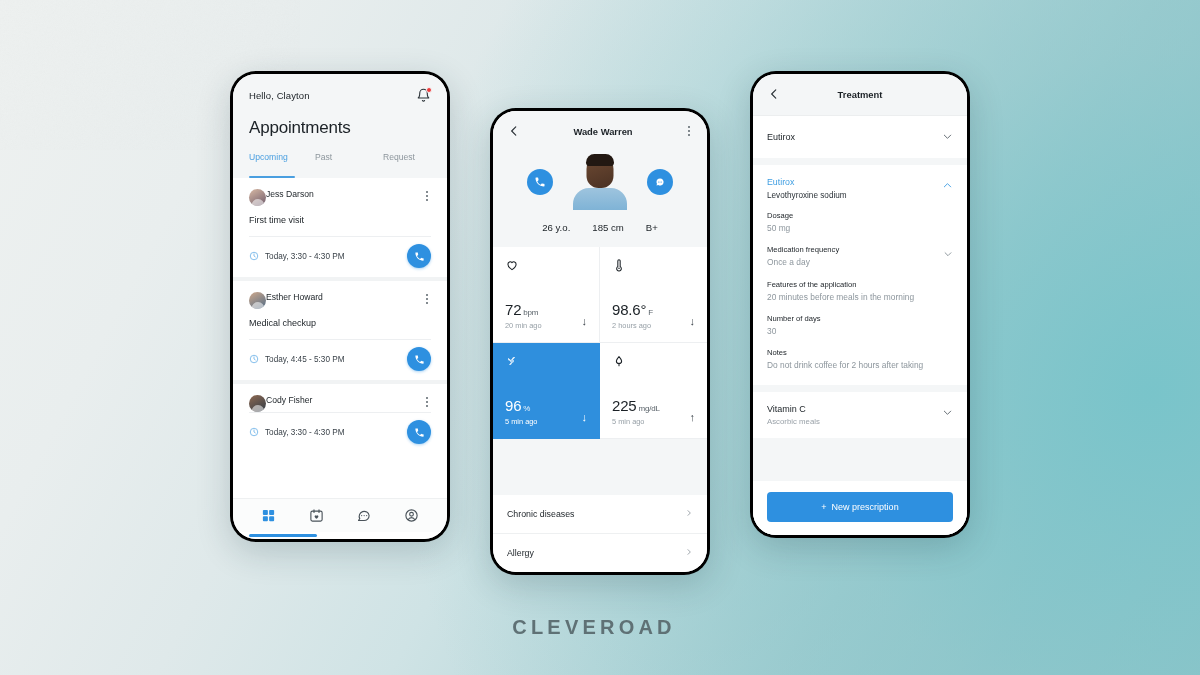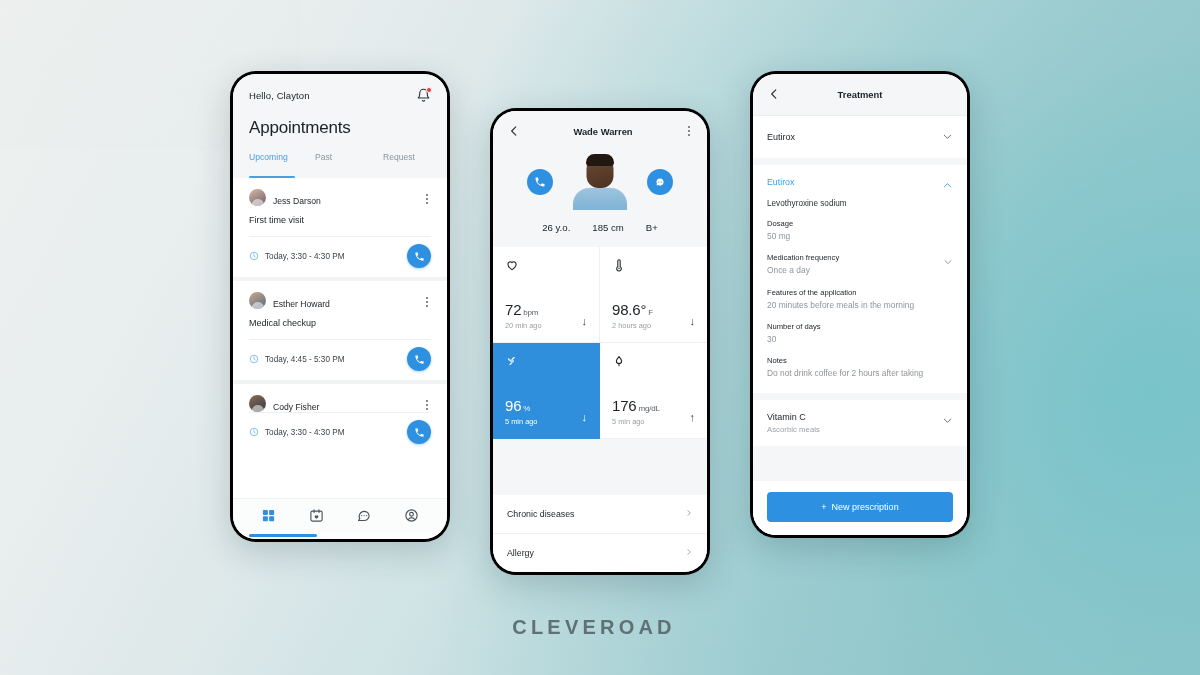--- a/index.html
+++ b/index.html
@@ -63,21 +63,21 @@
   .tab:nth-child(1) { width: 66px; }
   .tab:nth-child(2) { width: 68px; }
   .tab.active { color: #4a9fe0; font-weight: 500; }
   .tab.active::after {
     content: ""; position: absolute; left: 0; bottom: 0;
     width: 46px; height: 2px; background: #4a9fe0; border-radius: 2px;
   }
   .p1-list { flex: 1; background: #fff; overflow: hidden; }
   .appt { padding: 11px 16px 0 16px; background: #fff; }
   .appt + .appt { border-top: 4px solid #f1f3f4; }
-  .appt-head { display: flex; align-items: flex-end; gap: 7px; }
+  .appt-head { display: flex; align-items: flex-start; }
   .avatar {
     width: 17px; height: 17px; border-radius: 50%;
     background: linear-gradient(150deg,#c9a98f,#8d6a52);
     position: relative; overflow: hidden; flex: none;
   }
   .avatar::after {
     content:""; position:absolute; left:50%; top:58%;
     transform: translateX(-50%);
     width: 13px; height: 10px; border-radius: 7px 7px 0 0;
     background: rgba(255,255,255,.55);
@@ -181,21 +181,21 @@
   }
   .p3-body { flex: 1; background: #f4f6f7; display: flex; flex-direction: column; }
   .med-collapsed {
     background: #fff; padding: 12px 14px;
     display: flex; align-items: center; justify-content: space-between;
   }
   .med-collapsed .nm { font-size: 9px; color: #1b2126; }
   .med-card { background: #fff; margin-top: 7px; padding: 12px 14px 13px 14px; }
   .med-card-head { display: flex; align-items: flex-start; justify-content: space-between; }
   .med-title { font-size: 8.8px; color: #3f9ee2; }
-  .med-sub { font-size: 8.2px; color: #2b3238; margin-top: 12px; }
+  .med-sub { font-size: 8.2px; color: #2b3238; margin-top: 4px; }
   .field { margin-top: 11px; }
   .field .lab { font-size: 7.6px; color: #1b2126; font-weight: 500; }
   .field .val { font-size: 8.4px; color: #8d969d; margin-top: 3px; line-height: 1.35; }
   .field.with-chev { display: flex; align-items: flex-start; justify-content: space-between; }
   .med-card2 {
     background: #fff; margin-top: 7px; padding: 12px 14px;
     display: flex; align-items: flex-start; justify-content: space-between;
   }
   .med-card2 .nm { font-size: 9px; color: #1b2126; font-weight: 500; }
   .med-card2 .sub { font-size: 7.8px; color: #9aa2a9; margin-top: 3px; }
@@ -472,21 +472,21 @@
 
         <div class="vital">
           <div class="v-ico">
             <svg viewBox="0 0 24 24" width="14" height="14" fill="none" stroke="#1b2126" stroke-width="1.8">
               <path d="M12 4.5c2.6 3 4.5 5.2 4.5 7.3a4.5 4.5 0 1 1-9 0c0-2.1 1.9-4.3 4.5-7.3z" stroke-linejoin="round"></path>
               <path d="M12 16v4" stroke-linecap="round"></path>
             </svg>
           </div>
           <div class="v-bot">
             <div>
-              <div class="v-val"><span>176</span><span class="u">mg/dL</span></div>
+              <div class="v-val"><span>225</span><span class="u">mg/dL</span></div>
               <div class="v-ago">5 min ago</div>
             </div>
             <div class="trend">↑</div>
           </div>
         </div>
 
       </div>
 
       <div class="spacer"></div>
 

